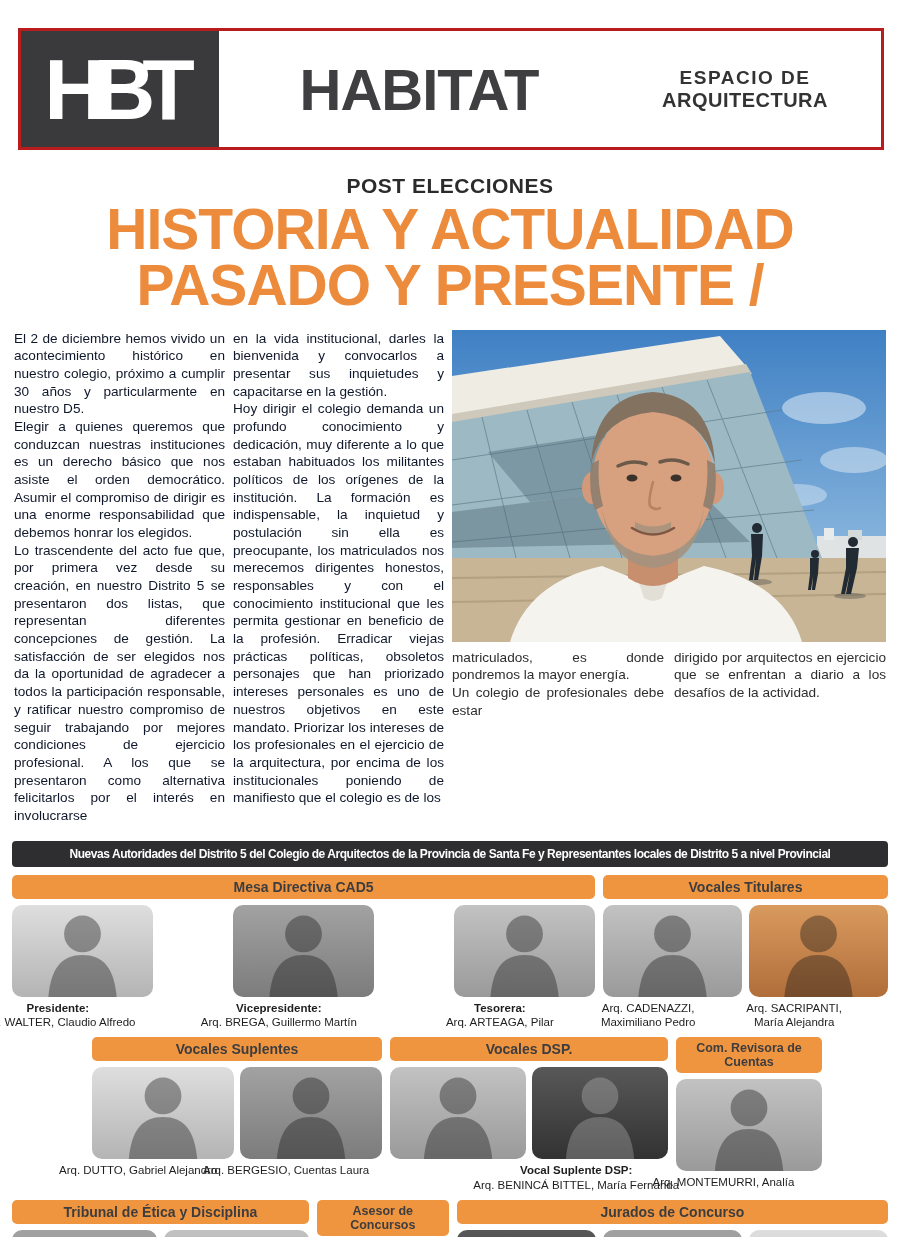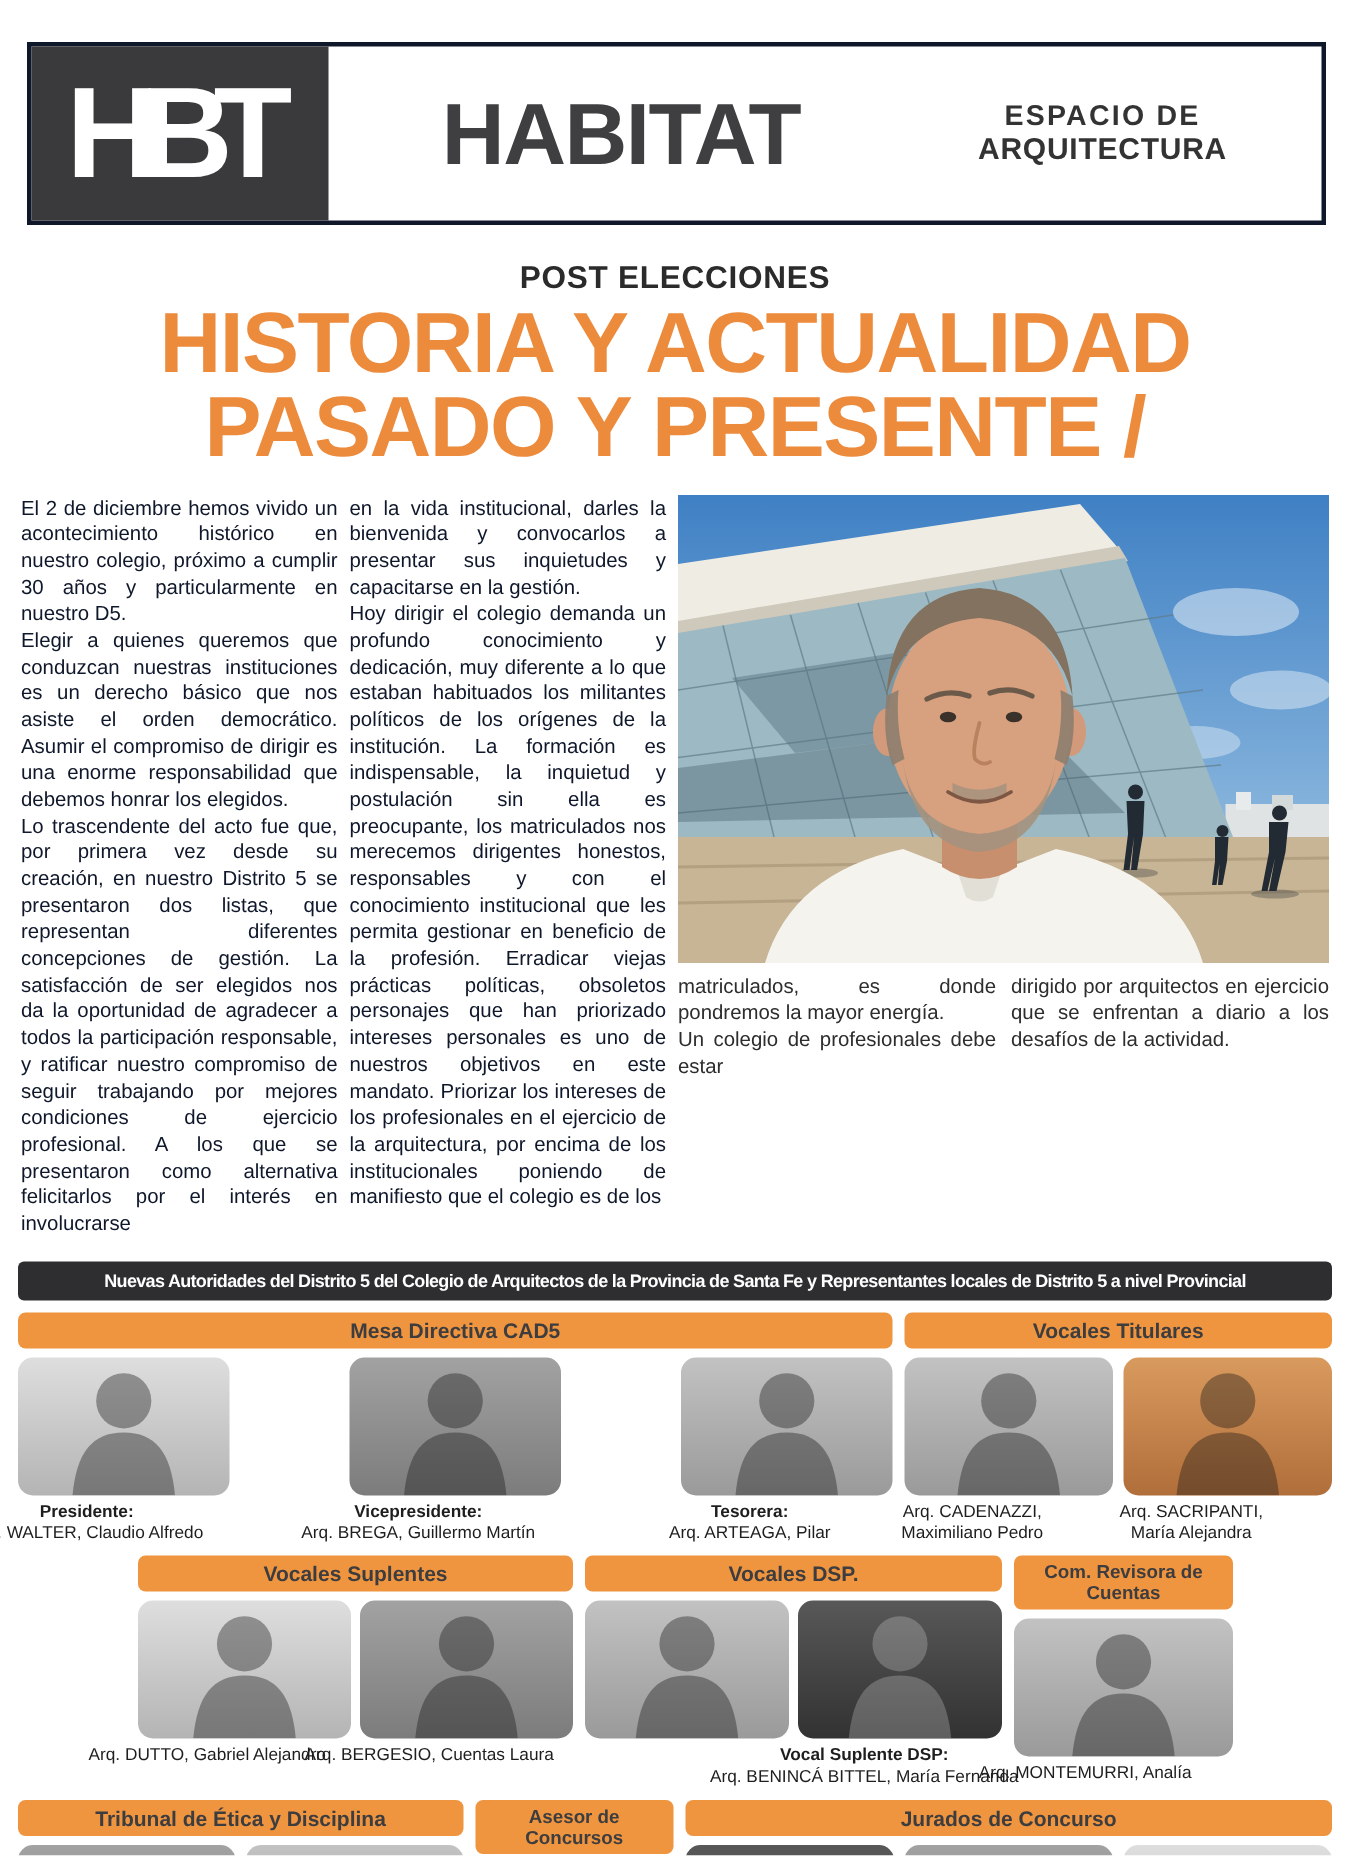--- a/index.html
+++ b/index.html
@@ -1,24 +1,24 @@
 <!DOCTYPE html>
 <html><head>
 <meta charset="utf-8">
 <style>
   html,body { margin:0; padding:0; }
   body { font-family:"Liberation Sans", sans-serif; background:#ffffff; }
   .page { width:900px; height:1237px; background:#fff; position:relative; overflow:hidden; }
 
   
-  .masthead { margin:28px 16px 0 18px; border:3px solid #0f172a; height:116px; display:flex; background:#fff; }
+  .masthead { margin:28px 16px 0 18px; border:3px solid #b91c1c; height:116px; display:flex; background:#fff; }
   .logo-box { background:#3a3a3c; width:198px; display:flex; align-items:center; justify-content:center; }
   .logo-text { color:#fff; font-size:86px; font-weight:800; letter-spacing:-13px; padding-right:14px; line-height:1; }
   .mast-title { flex:1; display:flex; align-items:center; justify-content:center; font-size:58px; font-weight:800; letter-spacing:-1px; color:#3f3f41; }
-  .mast-sub { width:252px; display:flex; flex-direction:column; align-items:center; justify-content:center; color:#333; padding-right:20px; }
+  .mast-sub { width:252px; display:flex; flex-direction:column; align-items:center; justify-content:center; color:#333; padding-right:10px; }
   .mast-sub .l1 { font-size:19px; font-weight:600; letter-spacing:1.5px; }
   .mast-sub .l2 { font-size:20px; font-weight:700; letter-spacing:0.5px; }
 
   
   .kicker { text-align:center; margin-top:24px; font-size:21px; font-weight:800; color:#2b2b2b; letter-spacing:0.5px; }
   .headline { text-align:center; margin-top:4px; font-size:57px; line-height:0.98; font-weight:800; letter-spacing:-1px; color:#ED8B3D; }
 
   
   .article { display:flex; gap:8px; margin:16px 14px 0 14px; }
   .acol { width:214px; font-size:13.6px; line-height:1.3; text-align:justify; color:#0f172a; white-space:pre-line; }

